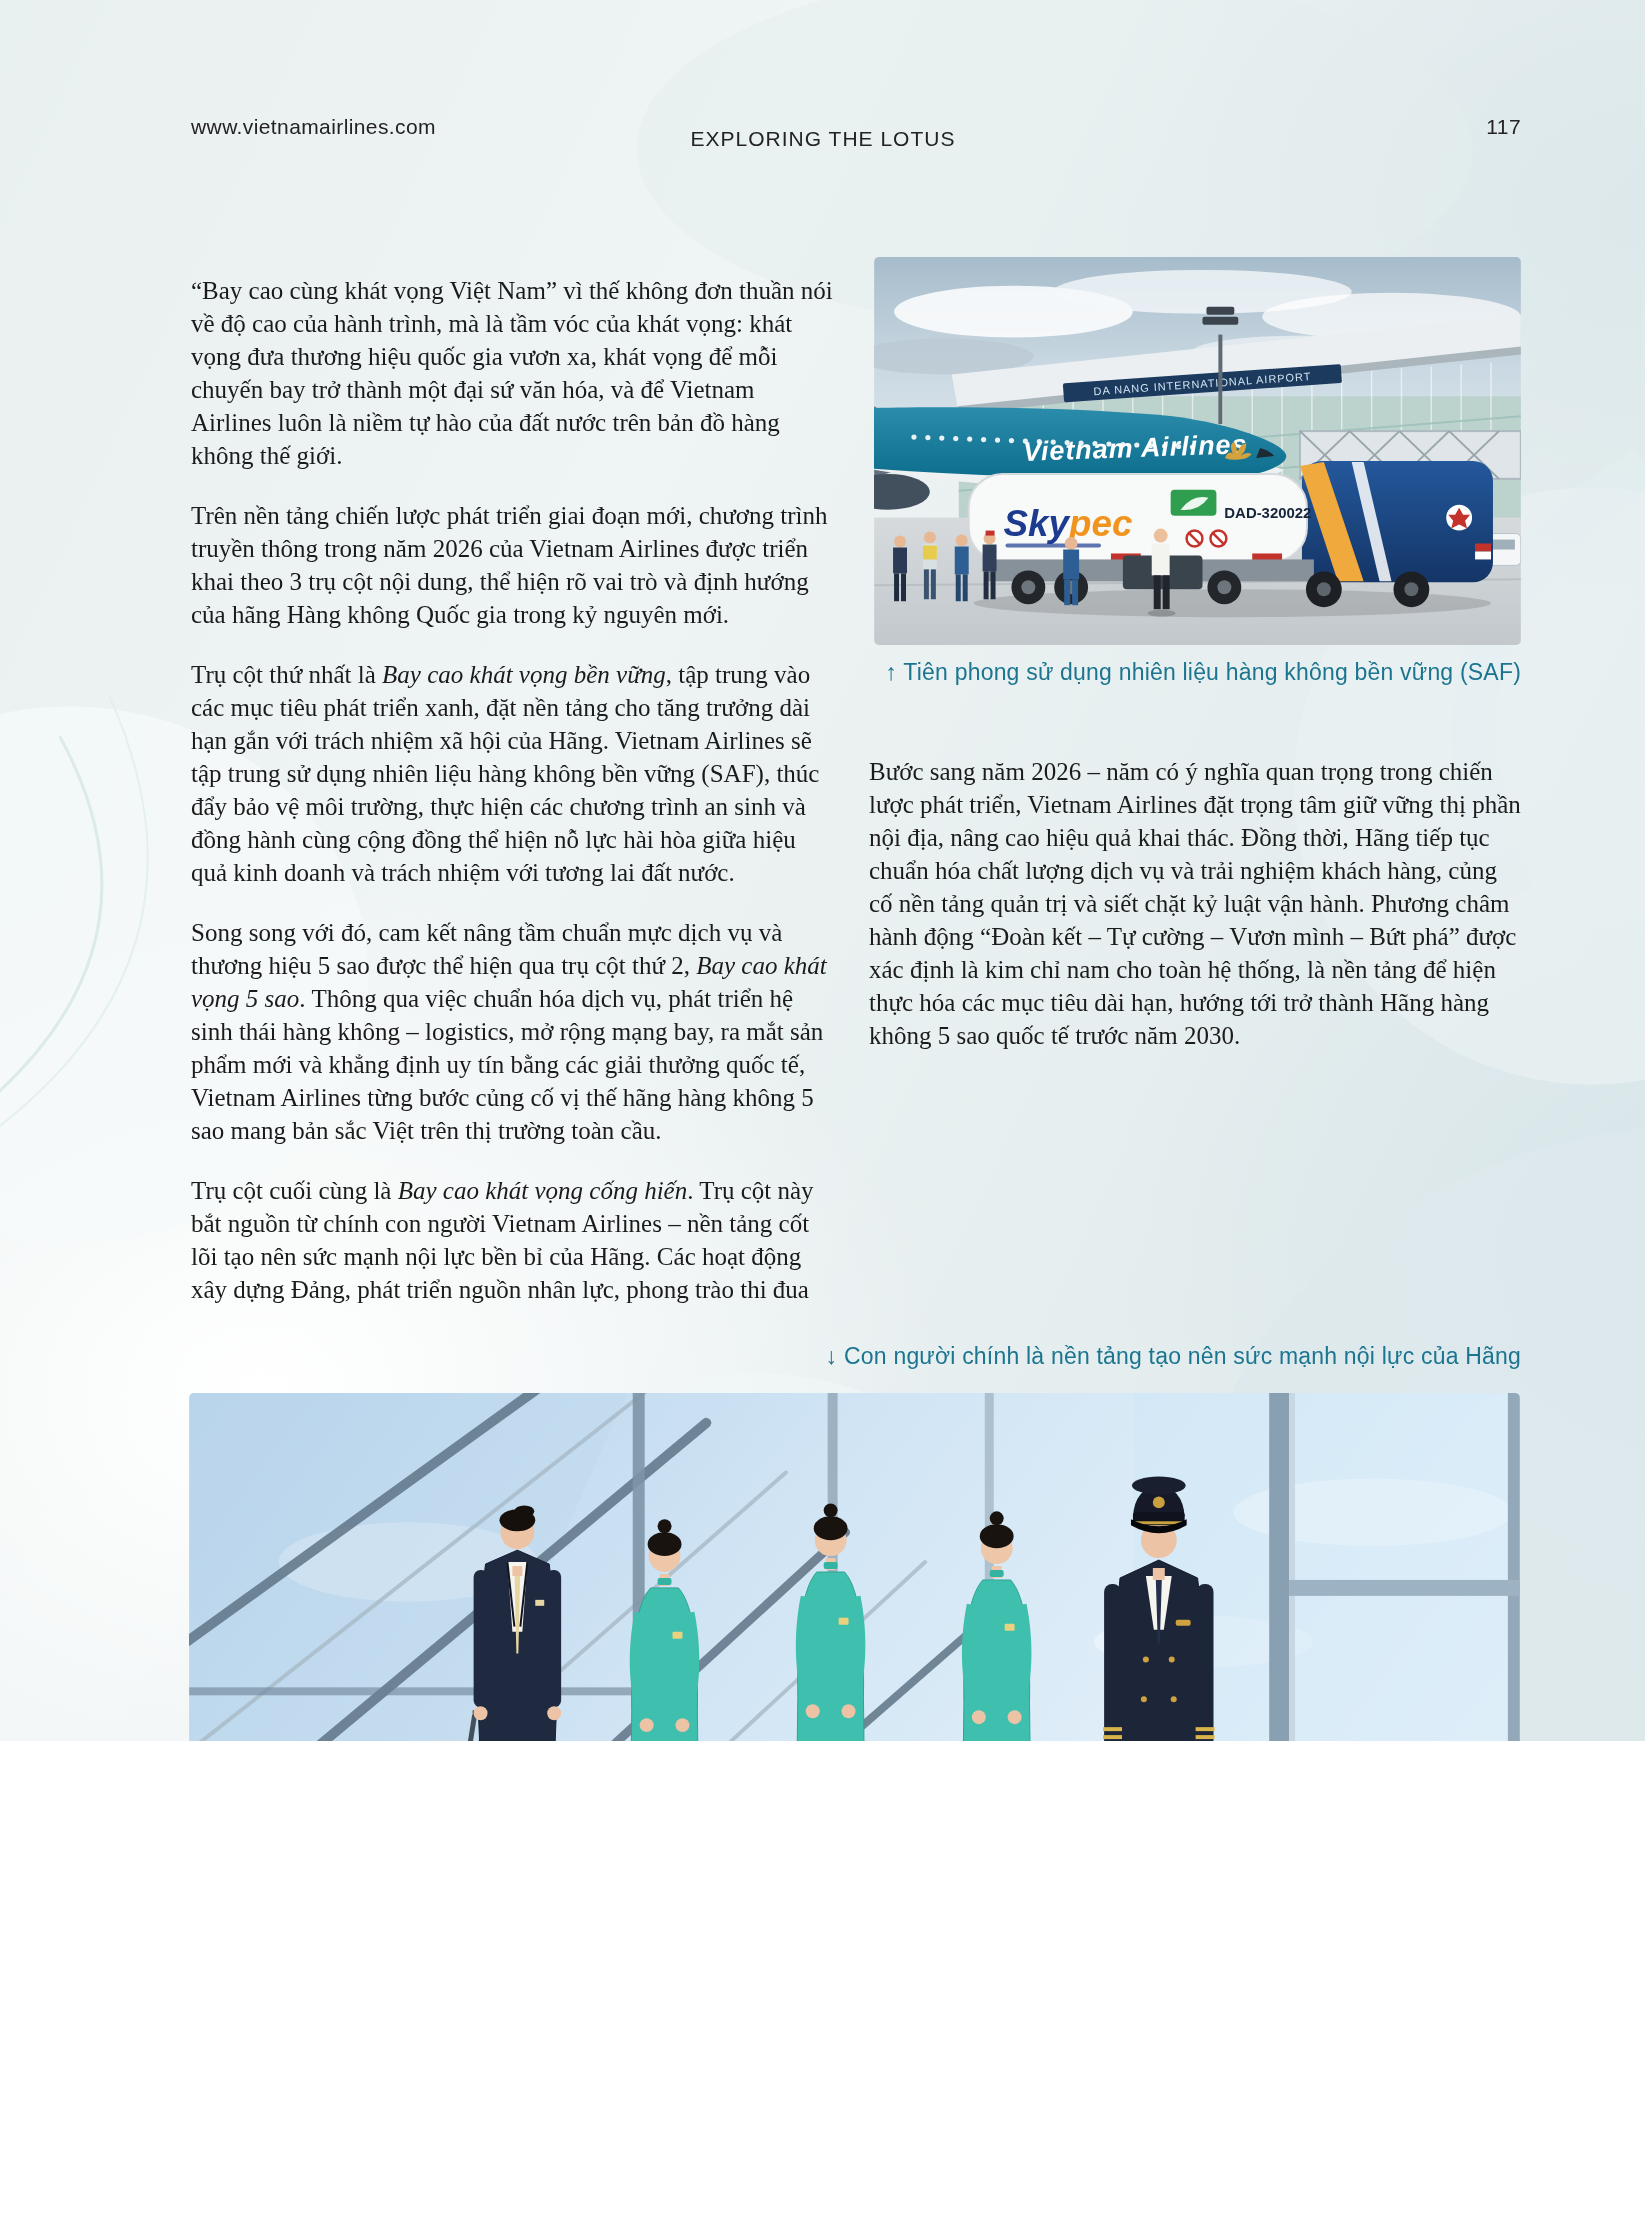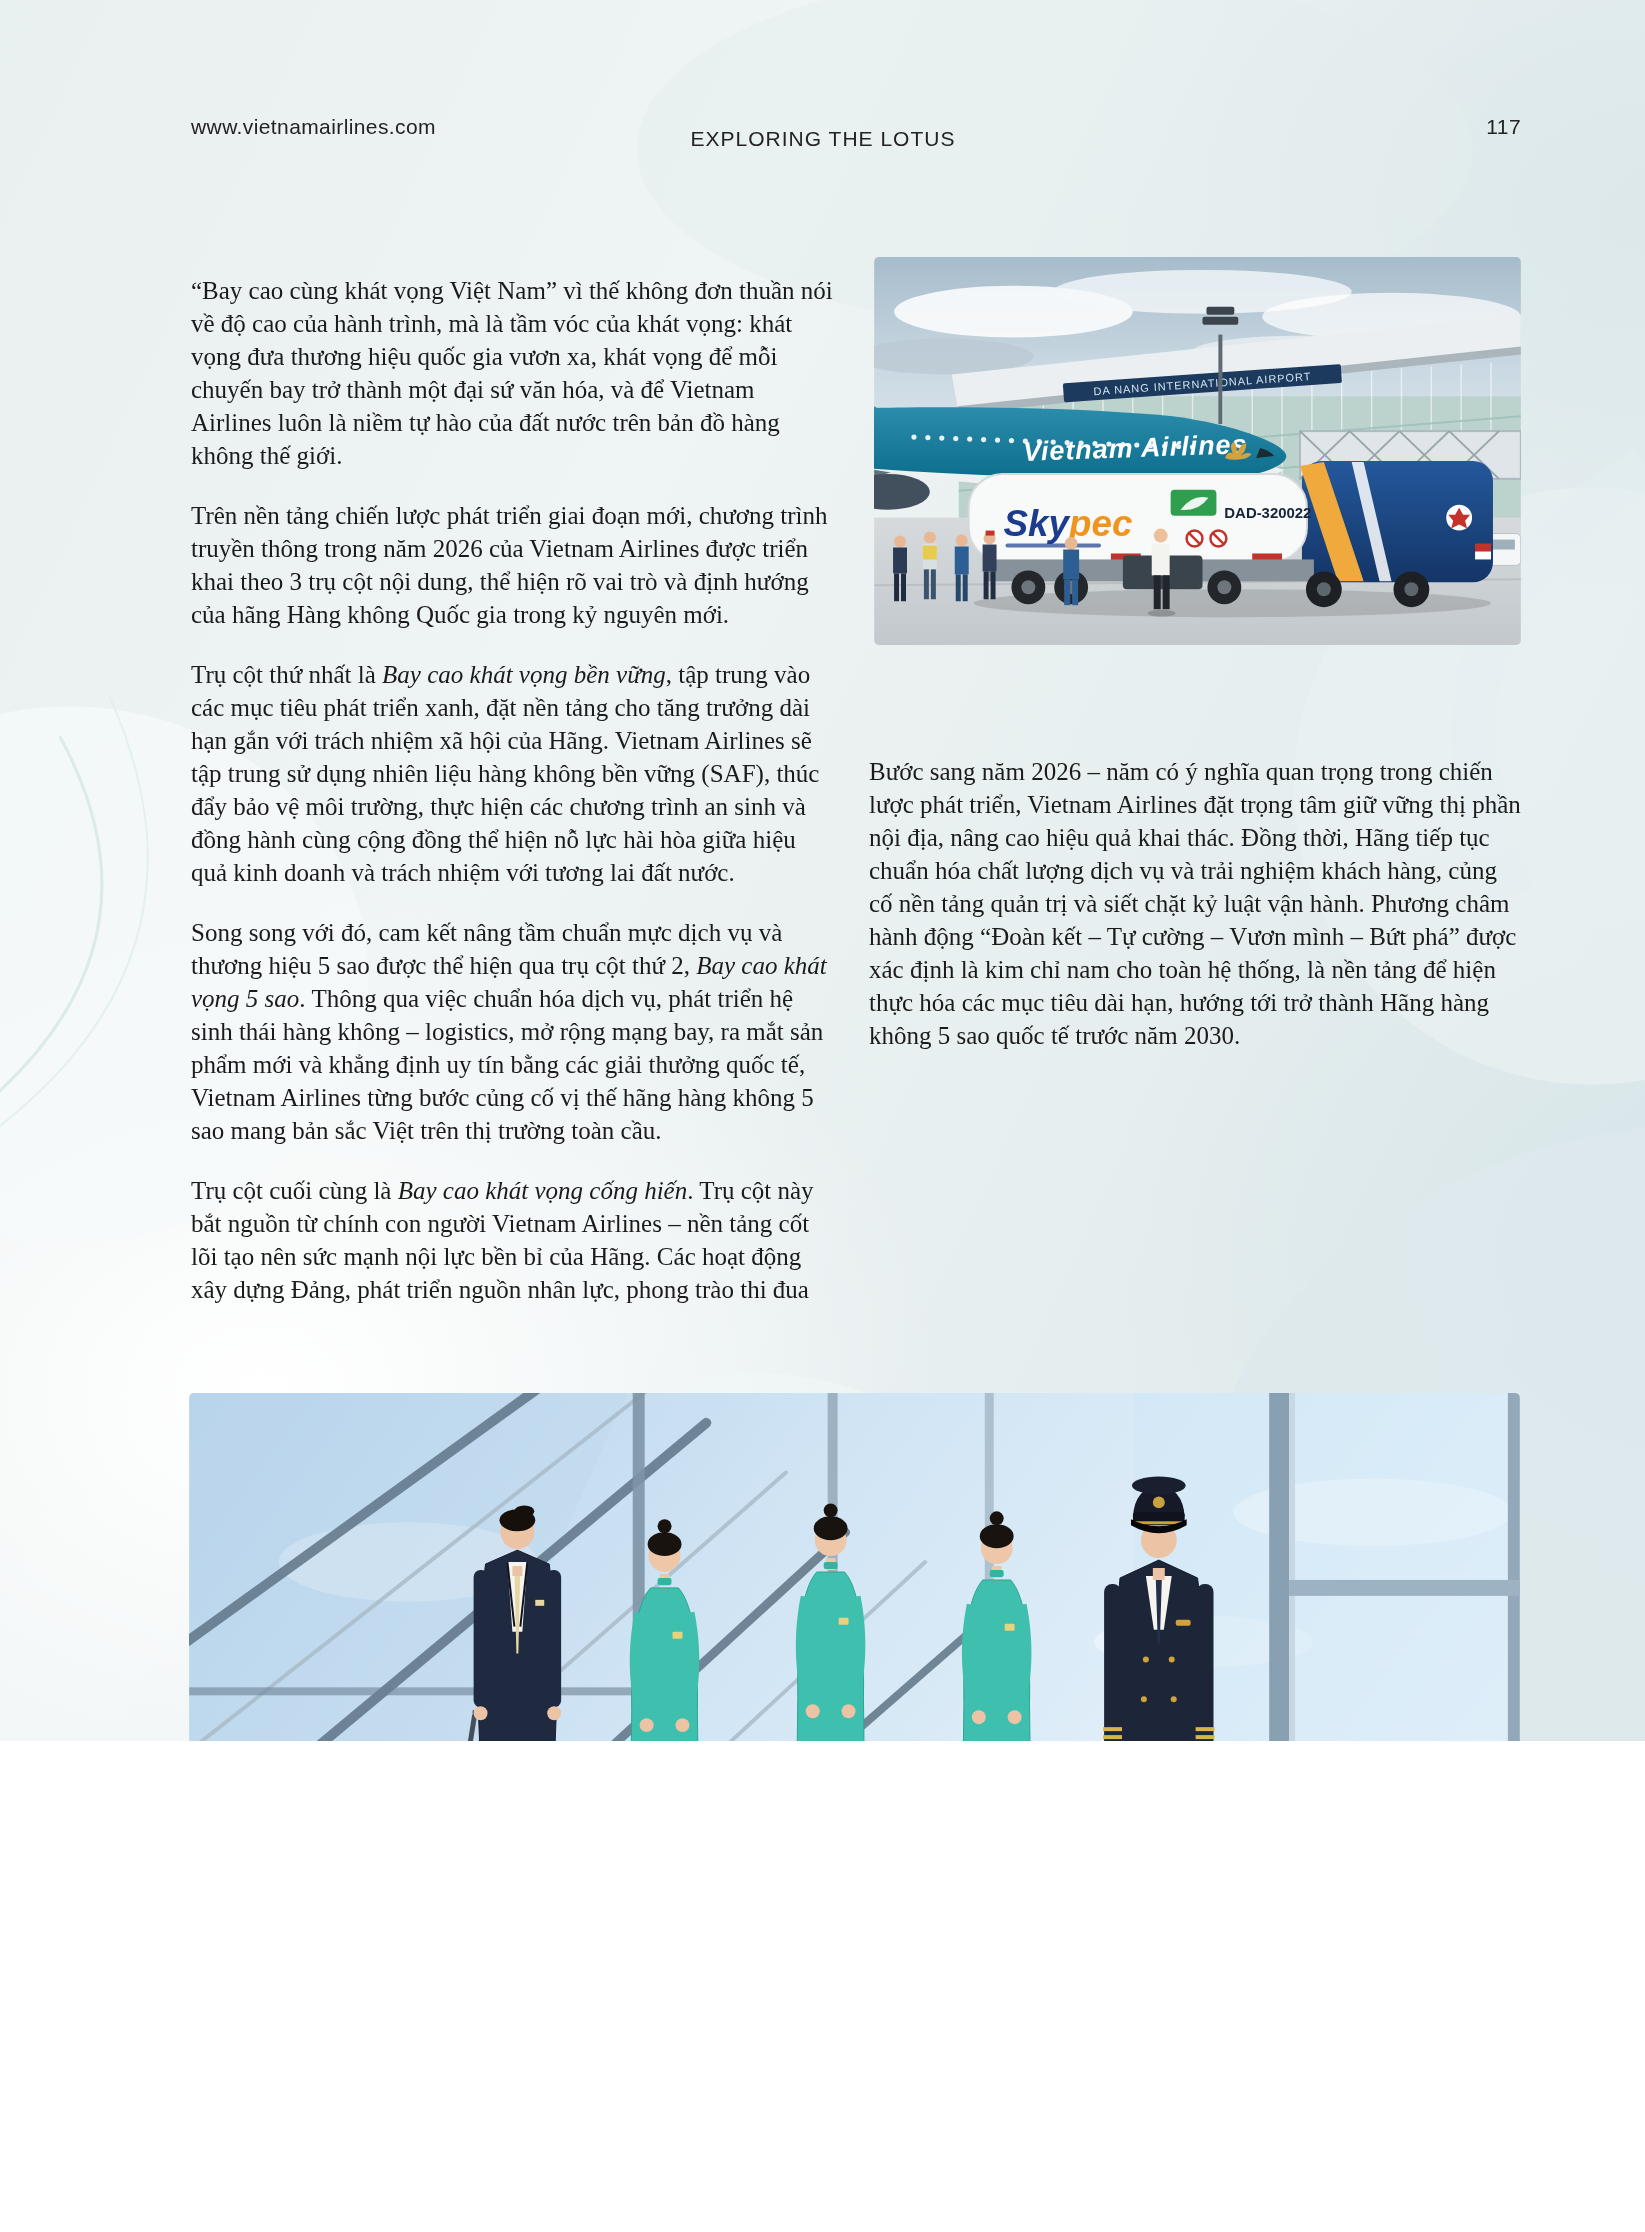--- a/index.html
+++ b/index.html
@@ -265,25 +265,27 @@
           <circle cx="288" cy="280" r="7" fill="#ecc09b"></circle>
             <rect x="279" y="288" width="18" height="32" fill="#f3f3f0"></rect>
             <rect x="281" y="320" width="7" height="34" fill="#22262c"></rect>
             <rect x="290" y="320" width="7" height="34" fill="#22262c"></rect>
           <ellipse cx="289" cy="358" rx="14" ry="3.5" fill="#000000" opacity="0.18"></ellipse>
         </g>
       </g>
     </svg>
   </figure>
 
+  <div class="caption cap1">↑ Tiên phong sử dụng nhiên liệu hàng không bền vững (SAF)</div>
 
   <section class="col right">
     <p><span>Bước sang năm 2026 – năm có ý nghĩa quan trọng trong chiến lược phát triển, Vietnam Airlines đặt trọng tâm giữ vững thị phần nội địa, nâng cao hiệu quả khai thác. Đồng thời, Hãng tiếp tục chuẩn hóa chất lượng dịch vụ và trải nghiệm khách hàng, củng cố nền tảng quản trị và siết chặt kỷ luật vận hành. Phương châm hành động “Đoàn kết – Tự cường – Vươn mình – Bứt phá” được xác định là kim chỉ nam cho toàn hệ thống, là nền tảng để hiện thực hóa các mục tiêu dài hạn, hướng tới trở thành Hãng hàng không 5 sao quốc tế trước năm 2030.</span></p>
   </section>
 
+  <div class="caption cap2">↓ Con người chính là nền tảng tạo nên sức mạnh nội lực của Hãng</div>
 
   <figure class="crew-photo">
     <svg viewBox="0 0 1338 724">
       <defs>
         <linearGradient id="skyG2" x1="0" y1="0" x2="1" y2="0.4">
           <stop offset="0" stop-color="#b6d3ec"></stop>
             <stop offset="0.5" stop-color="#d3e6f5"></stop>
             <stop offset="1" stop-color="#e9f4fb"></stop>
         </linearGradient>
         <linearGradient id="floorG" x1="0" y1="0" x2="0" y2="1">

